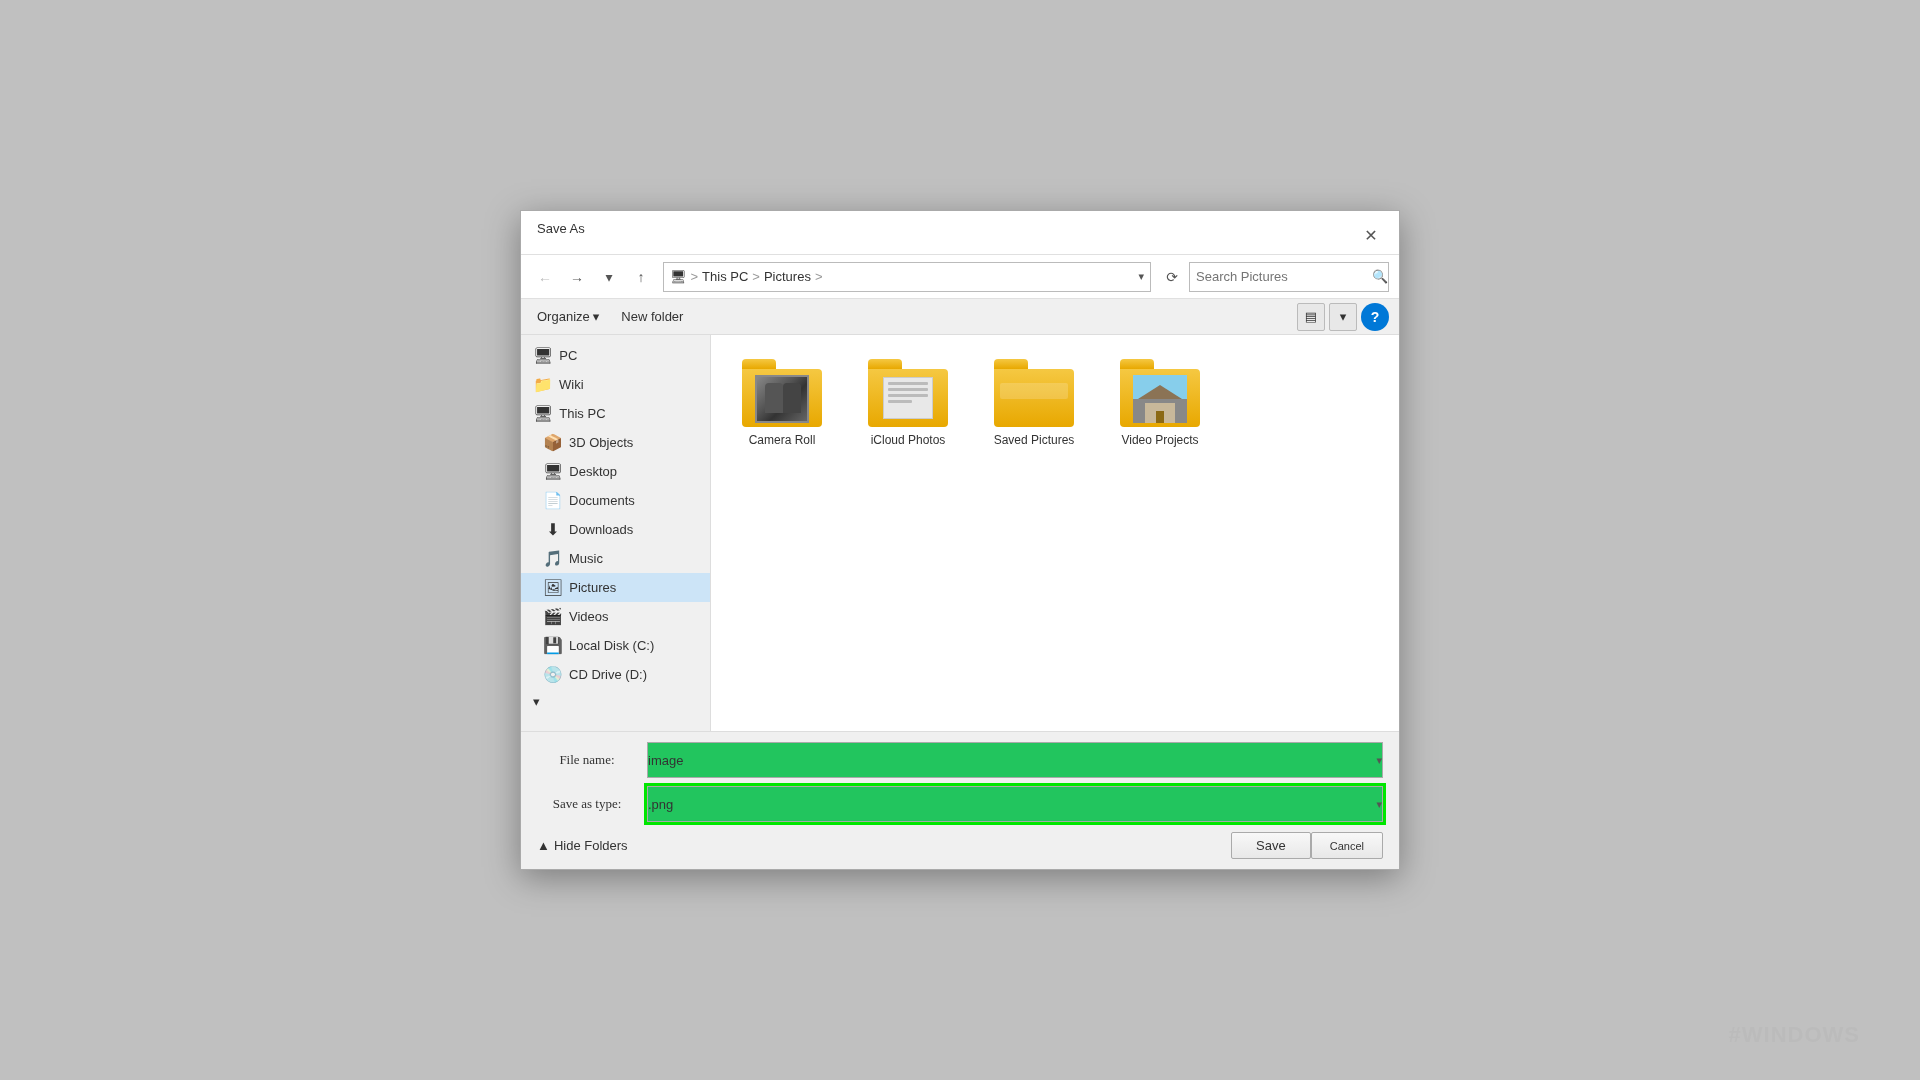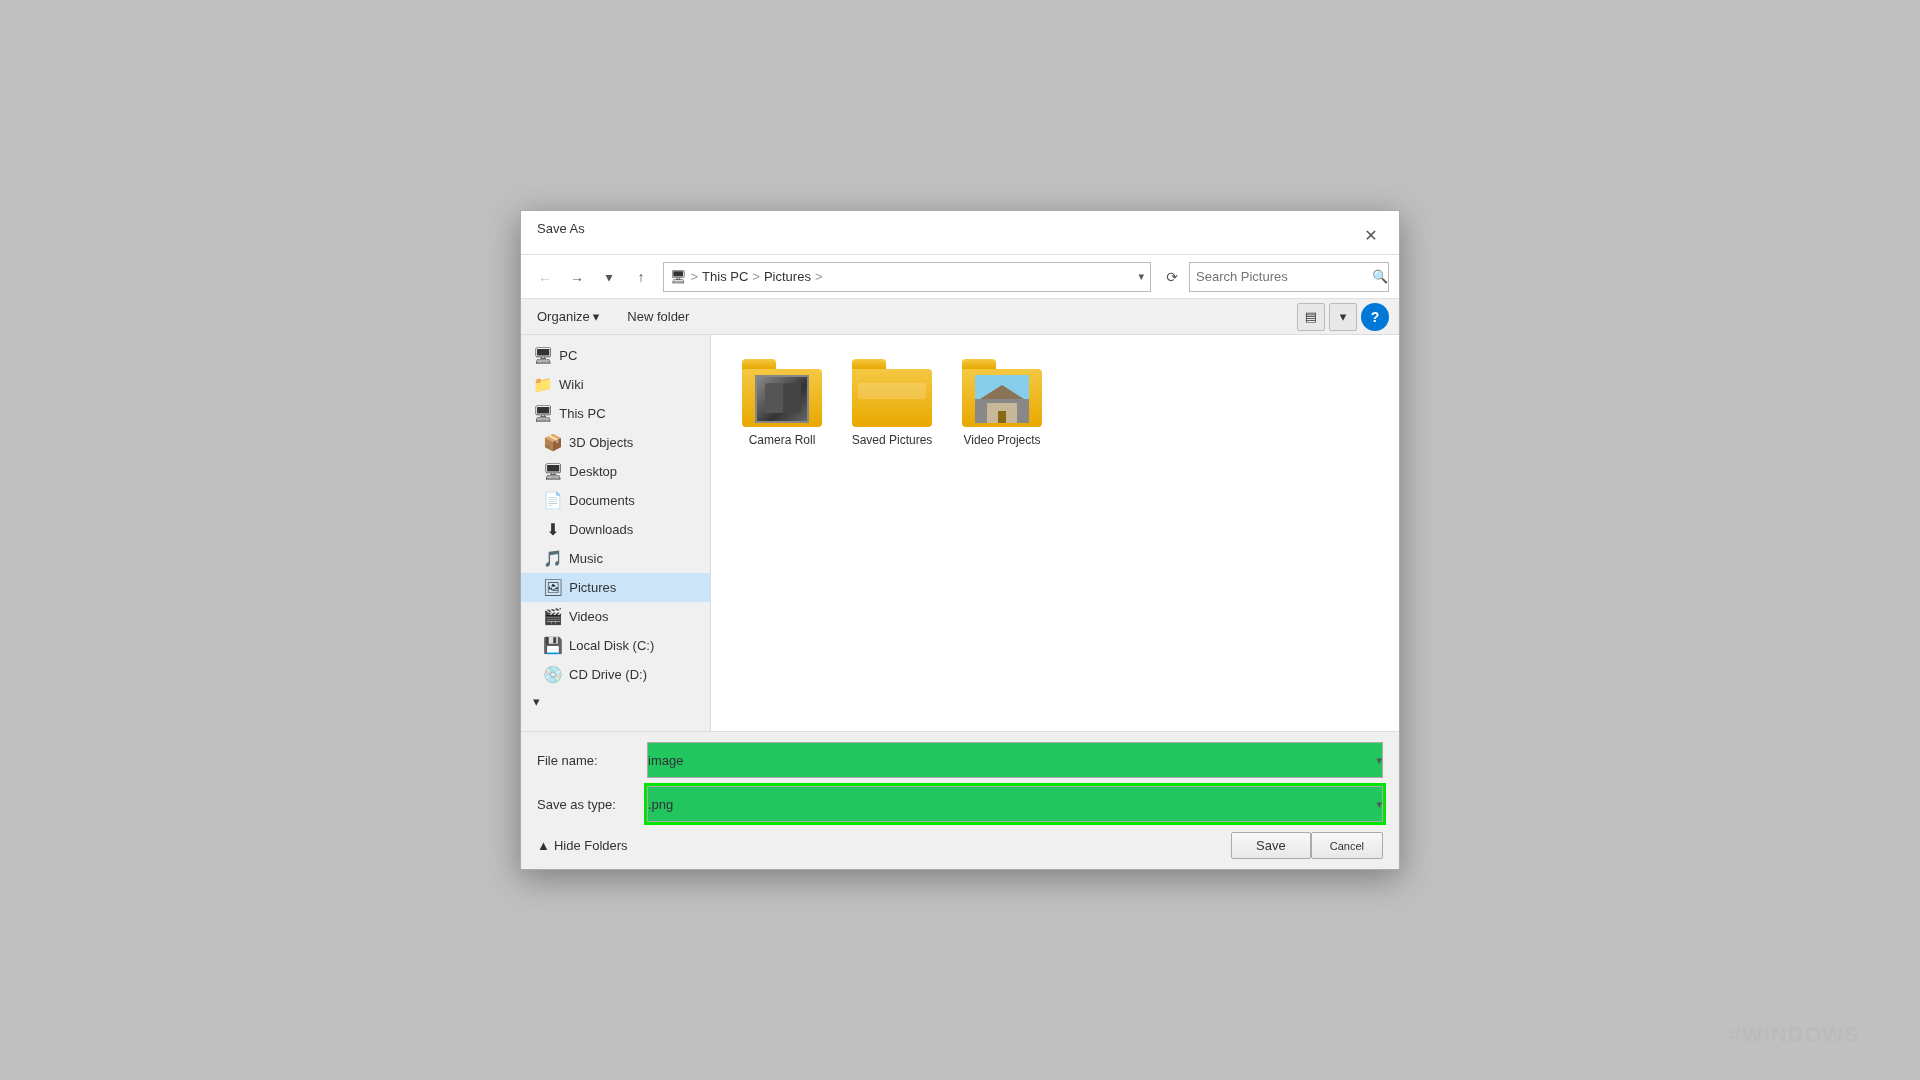--- a/index.html
+++ b/index.html
@@ -143,21 +143,21 @@
       border: none; outline: none; flex: 1; font-size: 13px; color: #0c4a6e; background: transparent;
     }
     .search-icon { color: #555; font-size: 13px; }
 
     
     .toolbar2 {
       background: #f0f0f0;
       display: flex;
       align-items: center;
       padding: 4px 10px;
-      gap: 14px;
+      gap: 8px;
       border-bottom: 1px solid #ddd;
       height: 36px;
     }
     .organize-btn {
       display: flex; align-items: center; gap: 3px;
       border: none; background: transparent; cursor: pointer;
       font-size: 13px; color: #333; padding: 3px 6px;
       border-radius: 2px;
     }
     .new-folder-btn {
@@ -219,21 +219,21 @@
       background: #fff;
       overflow-y: auto;
       padding: 16px;
     }
     .file-area::-webkit-scrollbar { width: 8px; }
     .file-area::-webkit-scrollbar-thumb { background: #c0c0c0; }
 
     .file-grid {
       display: flex;
       flex-wrap: wrap;
-      gap: 0;
+      gap: 16px;
       align-content: flex-start;
     }
 
     .file-item {
       display: flex;
       flex-direction: column;
       align-items: center;
       width: 110px;
       cursor: pointer;
       padding: 8px;
@@ -380,24 +380,25 @@
       border-top: 1px solid #ddd;
       padding: 10px 16px;
     }
     .form-row {
       display: flex;
       align-items: center;
       margin-bottom: 8px;
     }
     .form-label {
       width: 110px;
-      text-align: left;
+      text-align: center;
       font-size: 13px;
       color: #333;
       padding-right: 10px;
+      font-family: Liberation Serif, serif;
     }
     .form-input {
       flex: 1;
       height: 36px;
       border: 1px solid #aaa;
       padding: 0 0;
       font-size: 13px;
       color: #333;
       background: #22c55e;
       display: flex;
@@ -568,20 +569,36 @@
                 <div class="camera-roll-img">
                   <div class="camera-roll-figure"></div>
                   <div class="camera-roll-figure2"></div>
                 </div>
               </div>
             </div>
           </div>
           <span class="file-label">Camera Roll</span>
         </div>
 
+        <div class="file-item">
+          <div class="folder-icon">
+            <div class="folder-tab"></div>
+            <div class="folder-body">
+              <div class="folder-paper">
+                <div class="folder-paper-lines">
+                  <div class="folder-paper-line"></div>
+                  <div class="folder-paper-line"></div>
+                  <div class="folder-paper-line"></div>
+                  <div class="folder-paper-line" style="width:60%"></div>
+                </div>
+              </div>
+            </div>
+          </div>
+          <span class="file-label">iCloud Photos</span>
+        </div>
 
         <div class="file-item">
           <div class="folder-icon">
             <div class="folder-tab"></div>
             <div class="folder-body">
               <div class="folder-shine"></div>
             </div>
           </div>
           <span class="file-label">Saved Pictures</span>
         </div>

